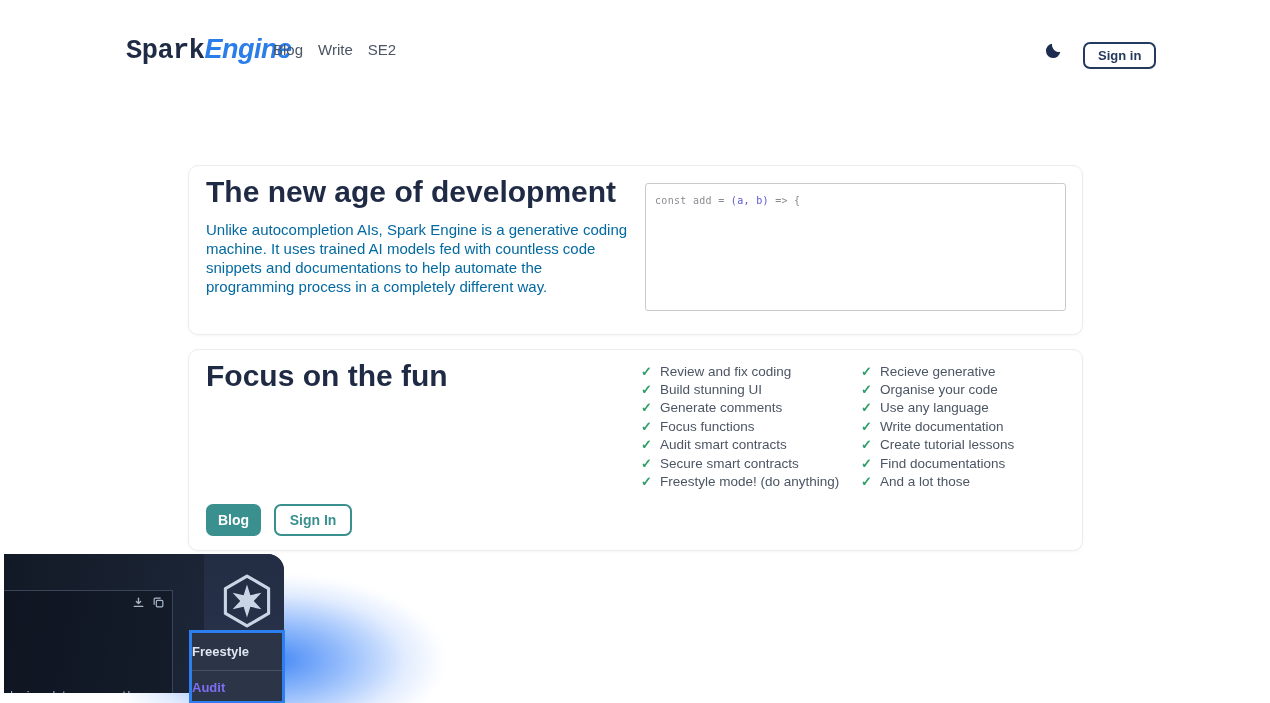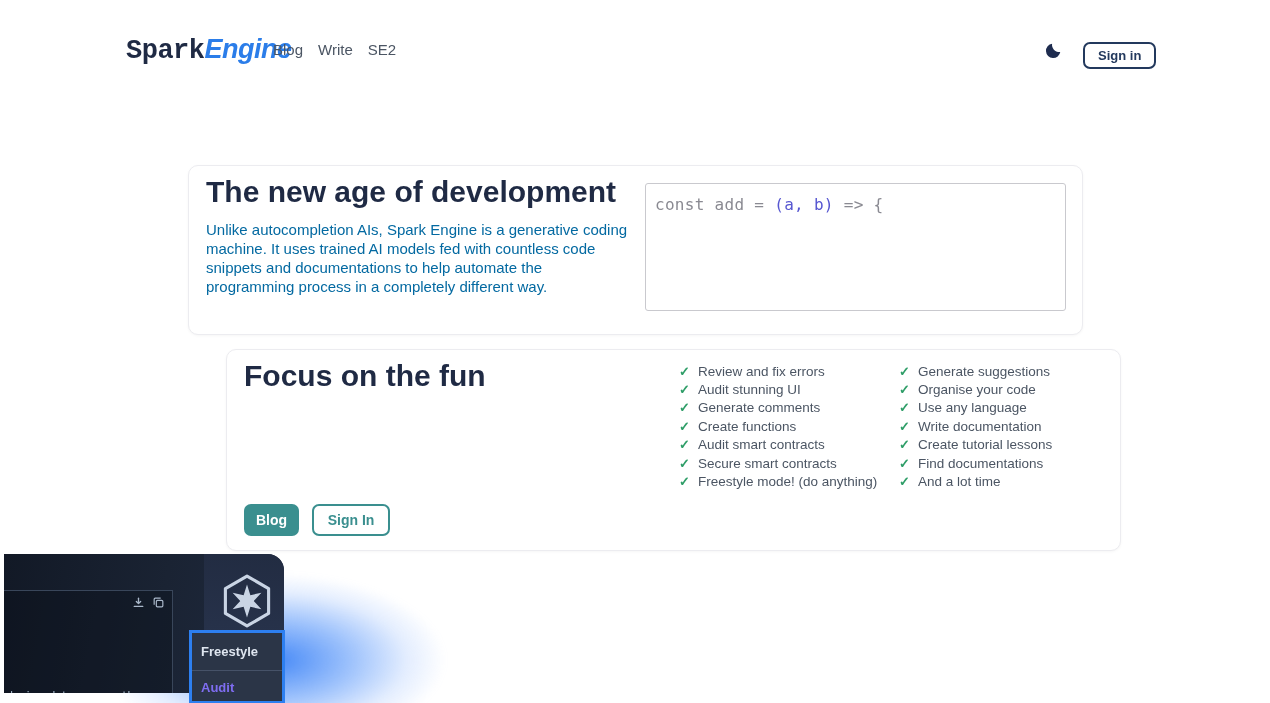--- a/index.html
+++ b/index.html
@@ -23,29 +23,29 @@
     line-height:23px; cursor:pointer;
   }
 
   
   .card {
     position:absolute; left:188px; width:895px; background:#fff;
     border:1px solid #ececf0; border-radius:10px;
     box-shadow:0 1px 3px rgba(0,0,0,0.04);
   }
   .card1 { top:165px; height:170px;padding-left:24px; }
-  .card2 { top:349px; height:202px;margin-left:38px; }
+  .card2 { top:349px; height:202px; }
   .card-title { position:absolute; left:17px; top:9px; font-size:30px; font-weight:bold; color:#1f2a44; }
   .card-body  { position:absolute; left:17px; top:54px; width:428px; font-size:15px; line-height:19px; color:#0369a1; }
 
   .codebox {
     position:absolute; left:456px; top:17px; width:421px; height:128px;
     border:1px solid #c9c9ce; border-radius:3px; background:#fff;
     padding:11px 9px; font-family:"DejaVu Sans Mono", monospace;
-    font-size:16px; letter-spacing:0.3px;
+    font-size:10px; letter-spacing:0.3px;
   }
   .tok-plain { color:#8a8a92; }
   .tok-blue  { color:#5757d1; }
 
   .btn-blog {
     position:absolute; left:17px; top:154px; width:55px; height:32px;
     background:#3a8f8f; border:none; border-radius:7px;
     color:#fff; font-size:14px; font-weight:bold; font-family:"Liberation Sans",sans-serif; cursor:pointer;
   }
   .btn-signin2 {
@@ -88,21 +88,21 @@
   .code-lines {
     position:absolute; left:10px; top:40px;
     font-family:"DejaVu Sans Mono", monospace; font-size:10px; line-height:14.6px;
     color:#bdd2e4; white-space:pre;
   }
   .menu-box {
     position:absolute; left:189px; top:630px; width:96px; height:74px;
     border:3px solid #2d7ff0; background:#2b3547; z-index:3;
   }
   .menu-item {
-    height:37px; display:flex; align-items:center; padding-left:9px;
+    height:37px; display:flex; align-items:center; padding-left:0;
     color:#dfe6f0; font-size:13px; font-weight:bold; cursor:pointer;
   }
   .menu-item + .menu-item { border-top:1px solid #465268; height:33px; }
   .menu-item.active { color:#7f6df2; }
 </style>
 </head>
 <body>
 
 <div class="page">
 
@@ -146,36 +146,36 @@
   <section class="card card2">
     <h2 class="card-title">Focus on the fun</h2>
 
     <button class="btn-blog">Blog</button>
     <button class="btn-signin2">Sign In</button>
 
     <div class="check-col left">
 
         <div class="check-item">
           <span class="check-icon">✓</span>
-          <span>Review and fix errors</span>
-        </div>
-
-        <div class="check-item">
-          <span class="check-icon">✓</span>
-          <span>Audit stunning UI</span>
+          <span>Review and fix coding</span>
+        </div>
+
+        <div class="check-item">
+          <span class="check-icon">✓</span>
+          <span>Build stunning UI</span>
         </div>
 
         <div class="check-item">
           <span class="check-icon">✓</span>
           <span>Generate comments</span>
         </div>
 
         <div class="check-item">
           <span class="check-icon">✓</span>
-          <span>Create functions</span>
+          <span>Focus functions</span>
         </div>
 
         <div class="check-item">
           <span class="check-icon">✓</span>
           <span>Audit smart contracts</span>
         </div>
 
         <div class="check-item">
           <span class="check-icon">✓</span>
           <span>Secure smart contracts</span>
@@ -184,21 +184,21 @@
         <div class="check-item">
           <span class="check-icon">✓</span>
           <span>Freestyle mode! (do anything)</span>
         </div>
       </div>
 
     <div class="check-col right">
 
         <div class="check-item">
           <span class="check-icon">✓</span>
-          <span>Generate suggestions</span>
+          <span>Recieve generative</span>
         </div>
 
         <div class="check-item">
           <span class="check-icon">✓</span>
           <span>Organise your code</span>
         </div>
 
         <div class="check-item">
           <span class="check-icon">✓</span>
           <span>Use any language</span>
@@ -214,21 +214,21 @@
           <span>Create tutorial lessons</span>
         </div>
 
         <div class="check-item">
           <span class="check-icon">✓</span>
           <span>Find documentations</span>
         </div>
 
         <div class="check-item">
           <span class="check-icon">✓</span>
-          <span>And a lot time</span>
+          <span>And a lot those</span>
         </div>
       </div>
   </section>
 
   <div class="glow"></div>
 
   <div class="shot-panel">
     <div class="shot-sidebar"></div>
 
     <span class="hex-logo">

